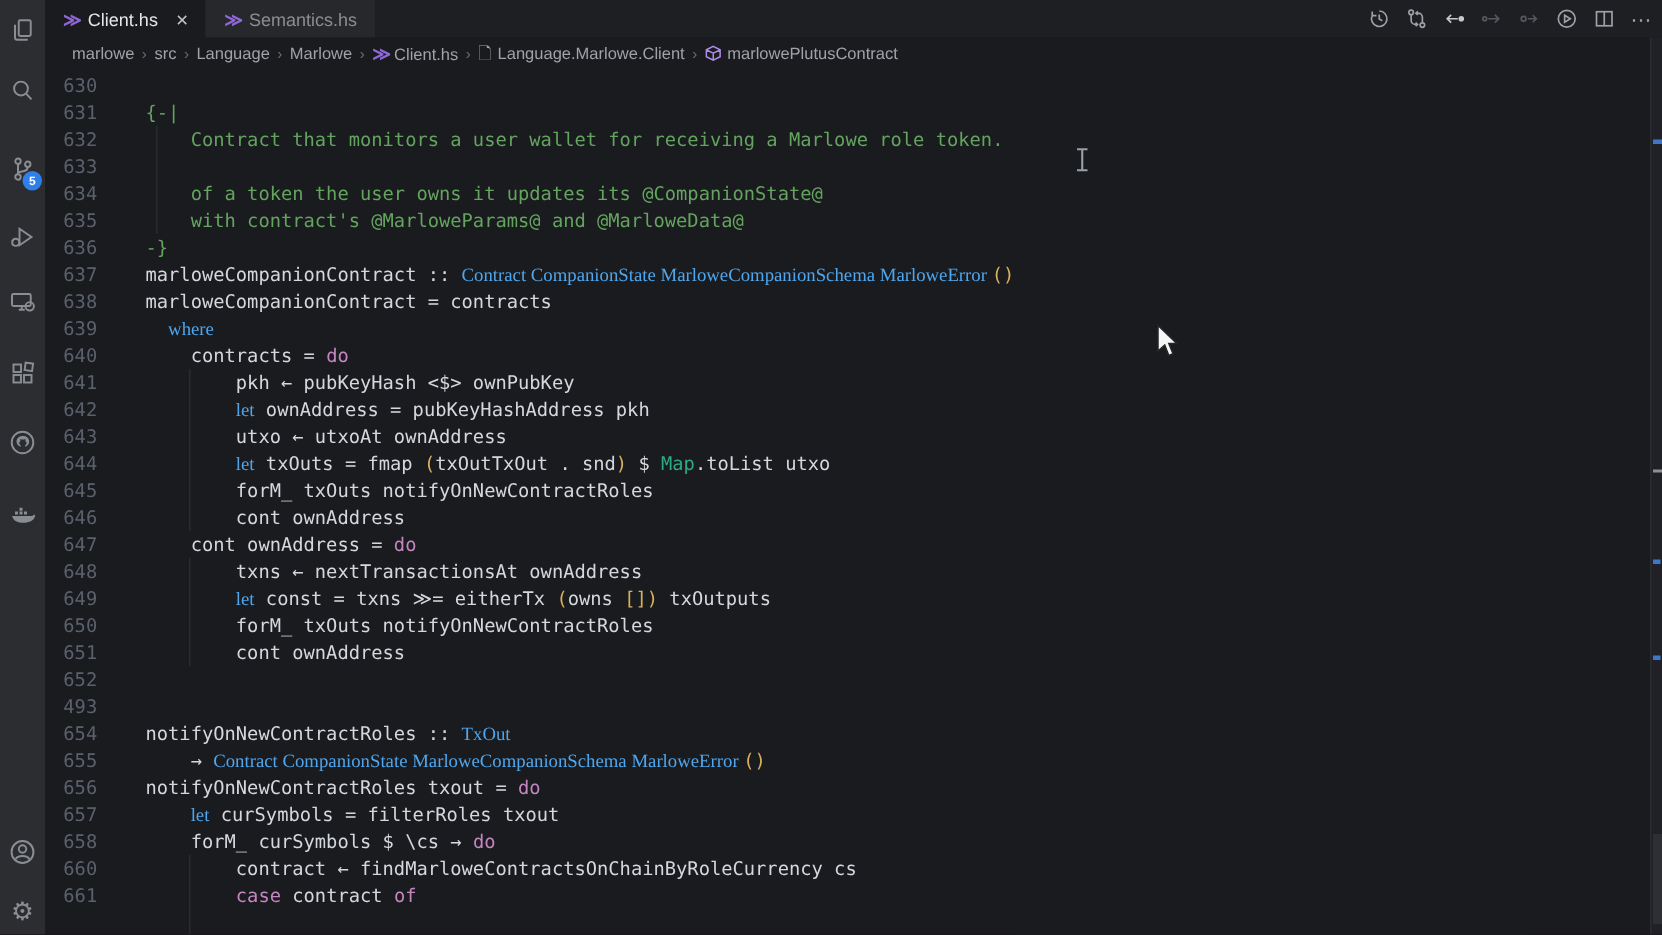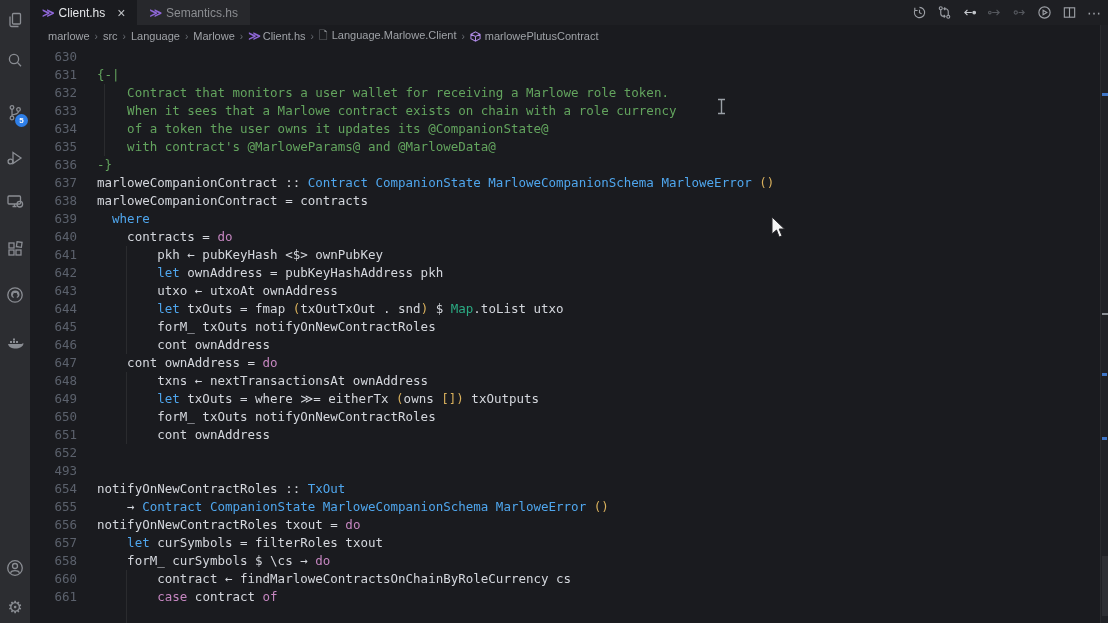--- a/index.html
+++ b/index.html
@@ -42,25 +42,25 @@
   .bc-item { cursor:pointer; }
   .bc-sep { margin:0 5px; color:#696d73; font-size:10px; }
   .bc-ico { margin-right:4px; }
   .bc-file-ico { color:#9fa2a7; font-size:11px; }
   .bc-sym-ico svg { stroke:#b18be8; fill:none; stroke-width:1.1; vertical-align:-2px; }
 
   
   #code-area { position:absolute; left:30px; top:48px; right:8px; bottom:0; overflow:hidden; }
   .ln { display:flex; height:18px; line-height:18px;
         font-family:"DejaVu Sans Mono", monospace; font-size:12.5px; }
-  .num { width:47px; text-align:right; color:#5b616c; flex:none; }
+  .num { width:47px; text-align:center; color:#5b616c; flex:none; }
   .txt { padding-left:20px; white-space:pre; }
   .tk-p { color:var(--fg); }
   .tk-c { color:var(--comment); }
-  .tk-b { color:var(--keyword); }
+  .tk-b { color:var(--keyword);font-family:Liberation Serif, serif; }
   .tk-m { color:var(--magenta); }
   .tk-y { color:var(--yellow); }
   .tk-s { color:var(--string); }
   .tk-g { color:var(--teal); }
   .guide { position:absolute; width:1px; background:rgba(255,255,255,0.07); z-index:2; }
 
   
   #minimap { position:absolute; right:0; top:25px; width:8px; bottom:0; background:#202126;
              border-left:1px solid #2a2b2f; z-index:4; }
   .mm-mark { position:absolute; left:1px; }
@@ -257,21 +257,20 @@
         <div class="ln">
           <span class="num">631</span>
           <span class="txt"><span class="tk-c">{-|</span></span>
         </div>
         <div class="ln">
           <span class="num">632</span>
           <span class="txt"><span class="tk-c">    Contract that monitors a user wallet for receiving a Marlowe role token.</span></span>
         </div>
         <div class="ln">
           <span class="num">633</span>
-          <span class="txt"><span class="tk-c">    When it sees that a Marlowe contract exists on chain with a role currency</span></span>
         </div>
         <div class="ln">
           <span class="num">634</span>
           <span class="txt"><span class="tk-c">    of a token the user owns it updates its @CompanionState@</span></span>
         </div>
         <div class="ln">
           <span class="num">635</span>
           <span class="txt"><span class="tk-c">    with contract's @MarloweParams@ and @MarloweData@</span></span>
         </div>
         <div class="ln">
@@ -321,21 +320,21 @@
         <div class="ln">
           <span class="num">647</span>
           <span class="txt"><span class="tk-p">    cont ownAddress = </span><span class="tk-m">do</span></span>
         </div>
         <div class="ln">
           <span class="num">648</span>
           <span class="txt"><span class="tk-p">        txns ← nextTransactionsAt ownAddress</span></span>
         </div>
         <div class="ln">
           <span class="num">649</span>
-          <span class="txt"><span class="tk-p">        </span><span class="tk-b">let</span><span class="tk-p"> txOuts = where ≫= eitherTx </span><span class="tk-y">(</span><span class="tk-p">owns </span><span class="tk-y">[])</span><span class="tk-p"> txOutputs</span></span>
+          <span class="txt"><span class="tk-p">        </span><span class="tk-b">let</span><span class="tk-p"> const = txns ≫= eitherTx </span><span class="tk-y">(</span><span class="tk-p">owns </span><span class="tk-y">[])</span><span class="tk-p"> txOutputs</span></span>
         </div>
         <div class="ln">
           <span class="num">650</span>
           <span class="txt"><span class="tk-p">        forM_ txOuts notifyOnNewContractRoles</span></span>
         </div>
         <div class="ln">
           <span class="num">651</span>
           <span class="txt"><span class="tk-p">        cont ownAddress</span></span>
         </div>
         <div class="ln">

